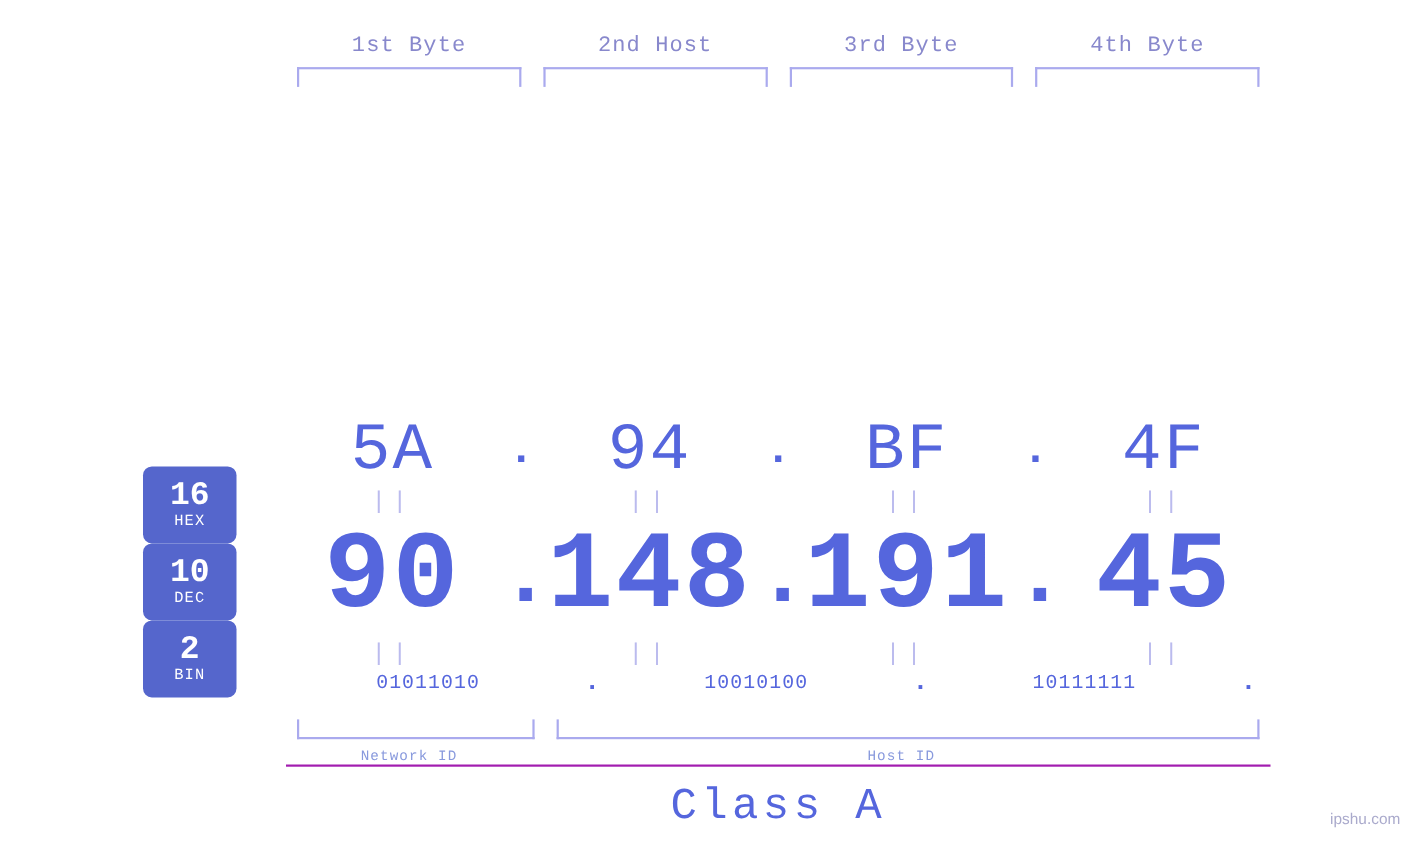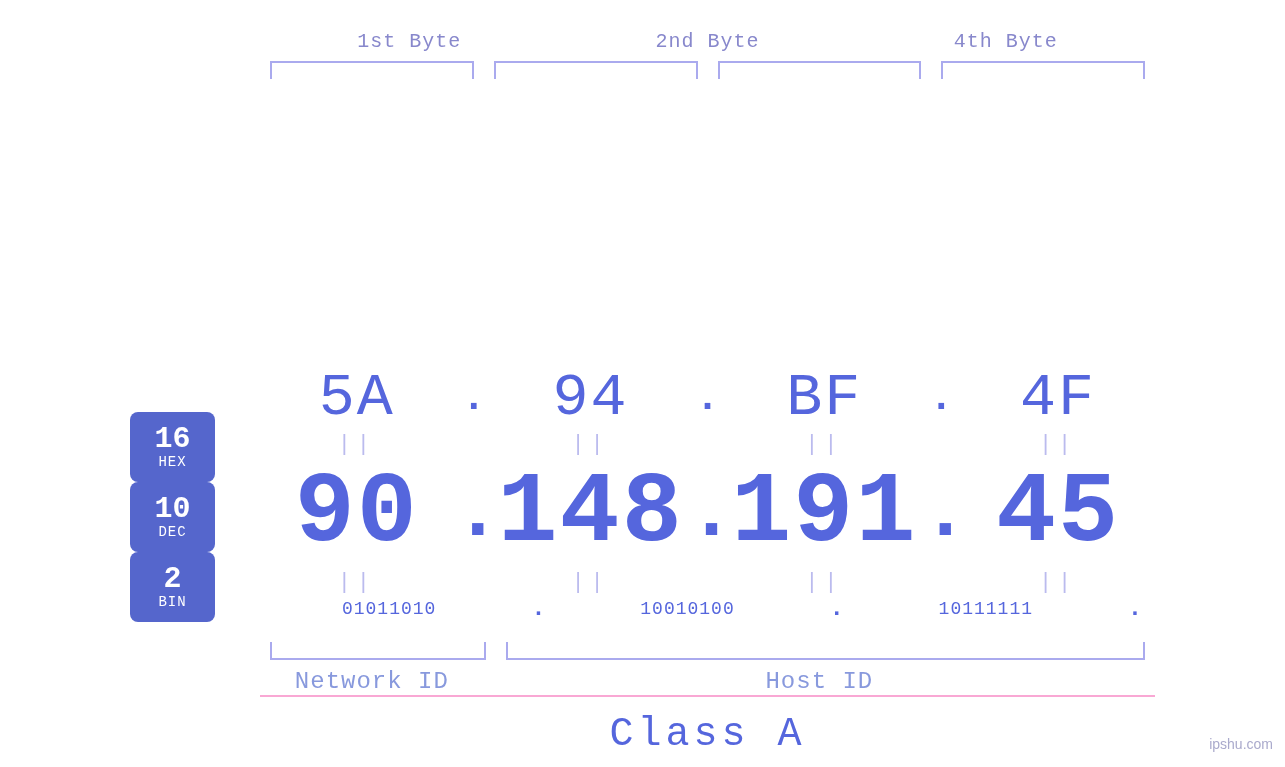--- a/index.html
+++ b/index.html
@@ -170,37 +170,37 @@
       border-left: 2px solid #aaaaee;
       border-bottom: 2px solid #aaaaee;
       border-right: 2px solid #aaaaee;
       margin: 0 10px;
     }
 
     .id-labels {
       display: flex;
       padding-left: 130px;
       color: #8899dd;
-      font-size: 24px;
+      font-size: 13px;
       letter-spacing: 1px;
     }
 
     .net-id-label {
       flex: 1;
       text-align: center;
     }
 
     .host-id-label {
       flex: 3;
       text-align: center;
     }
 
     
     .class-section {
-      border-top: 2px solid #f9a8d4;
+      border-top: 2px solid #a21caf;
       margin-left: 130px;
       padding-top: 15px;
       text-align: center;
       color: #5566dd;
       font-size: 40px;
       letter-spacing: 4px;
       margin-bottom: 10px;
     }
 
     
@@ -221,21 +221,22 @@
       flex: 1;
     }
   </style>
 </head>
 <body>
 
 <div class="container">
 
   <div class="byte-labels">
     <div class="byte-label">1st Byte</div>
-    <div class="byte-label">2nd Byte</div>
+    <div class="byte-label">2nd Host</div>
+    <div class="byte-label">3rd Byte</div>
     <div class="byte-label">4th Byte</div>
   </div>
 
   <div class="top-bracket">
     <div class="bracket-segment"></div>
     <div class="bracket-segment"></div>
     <div class="bracket-segment"></div>
     <div class="bracket-segment"></div>
   </div>
 

